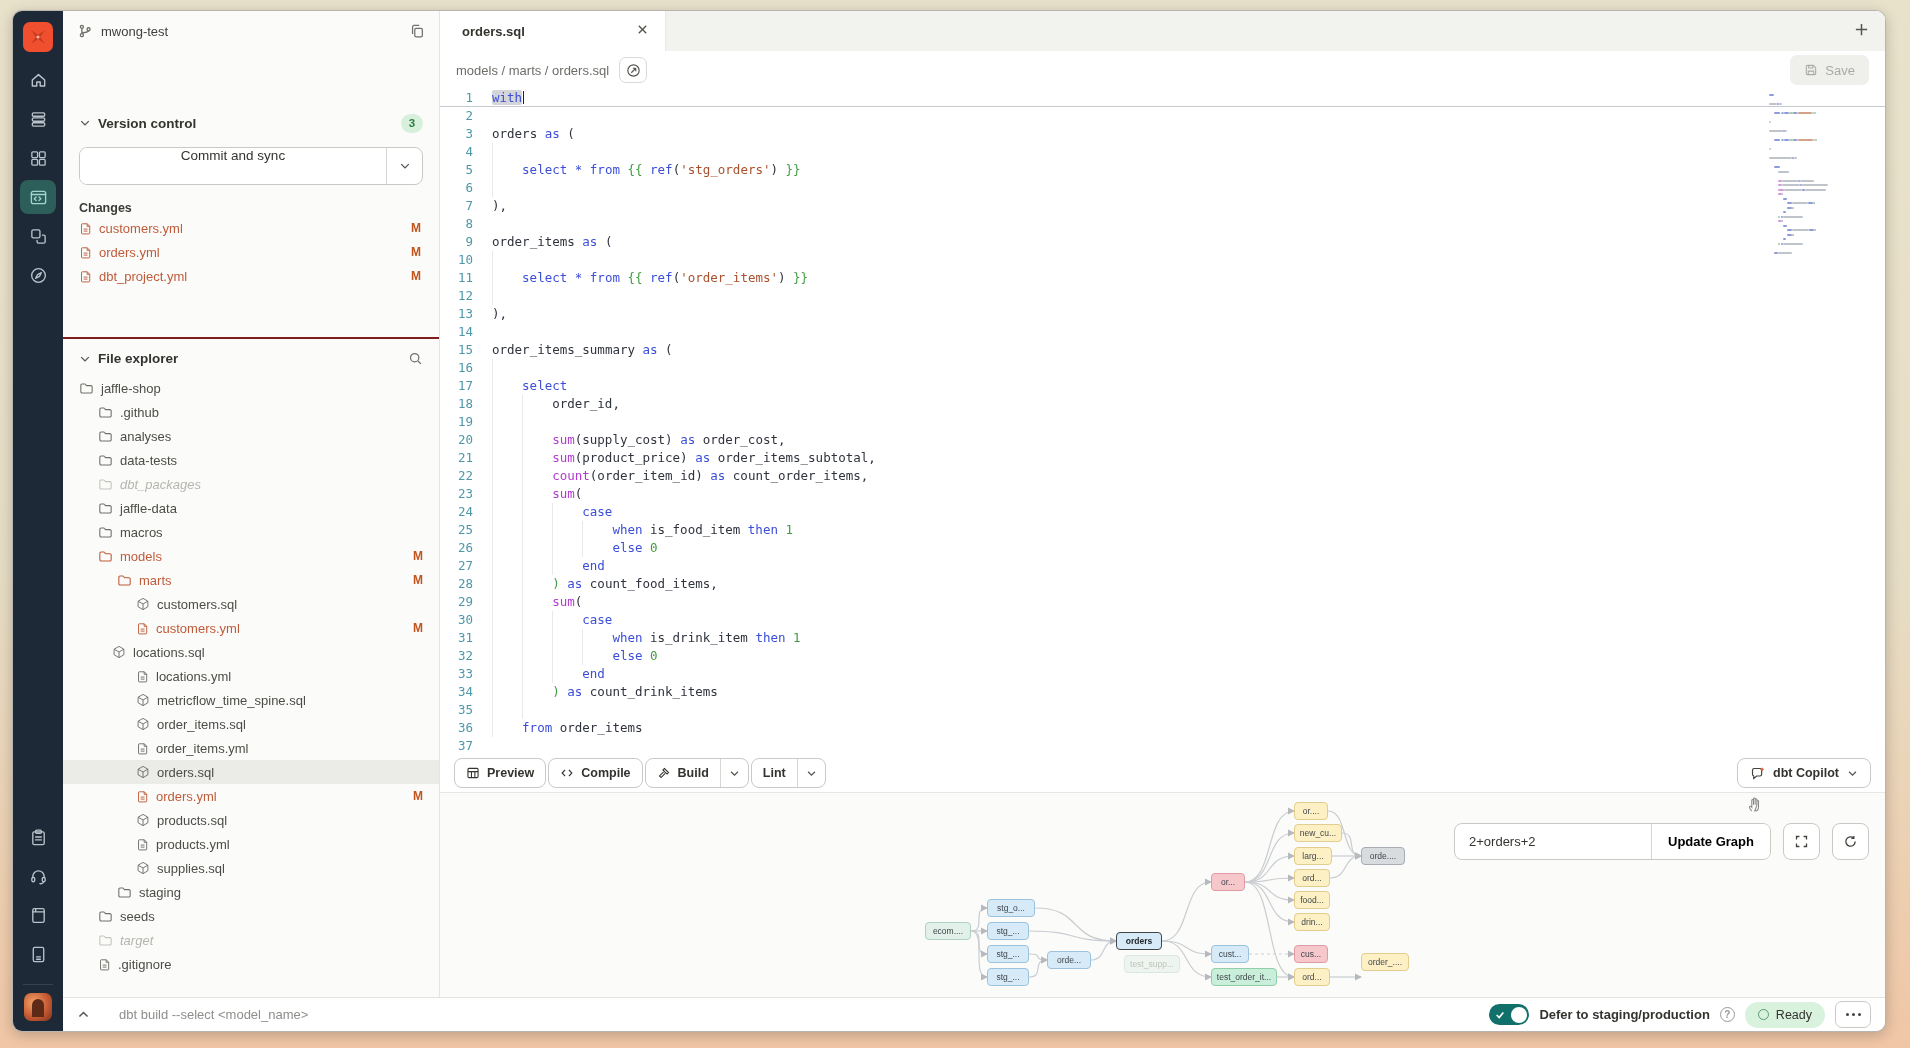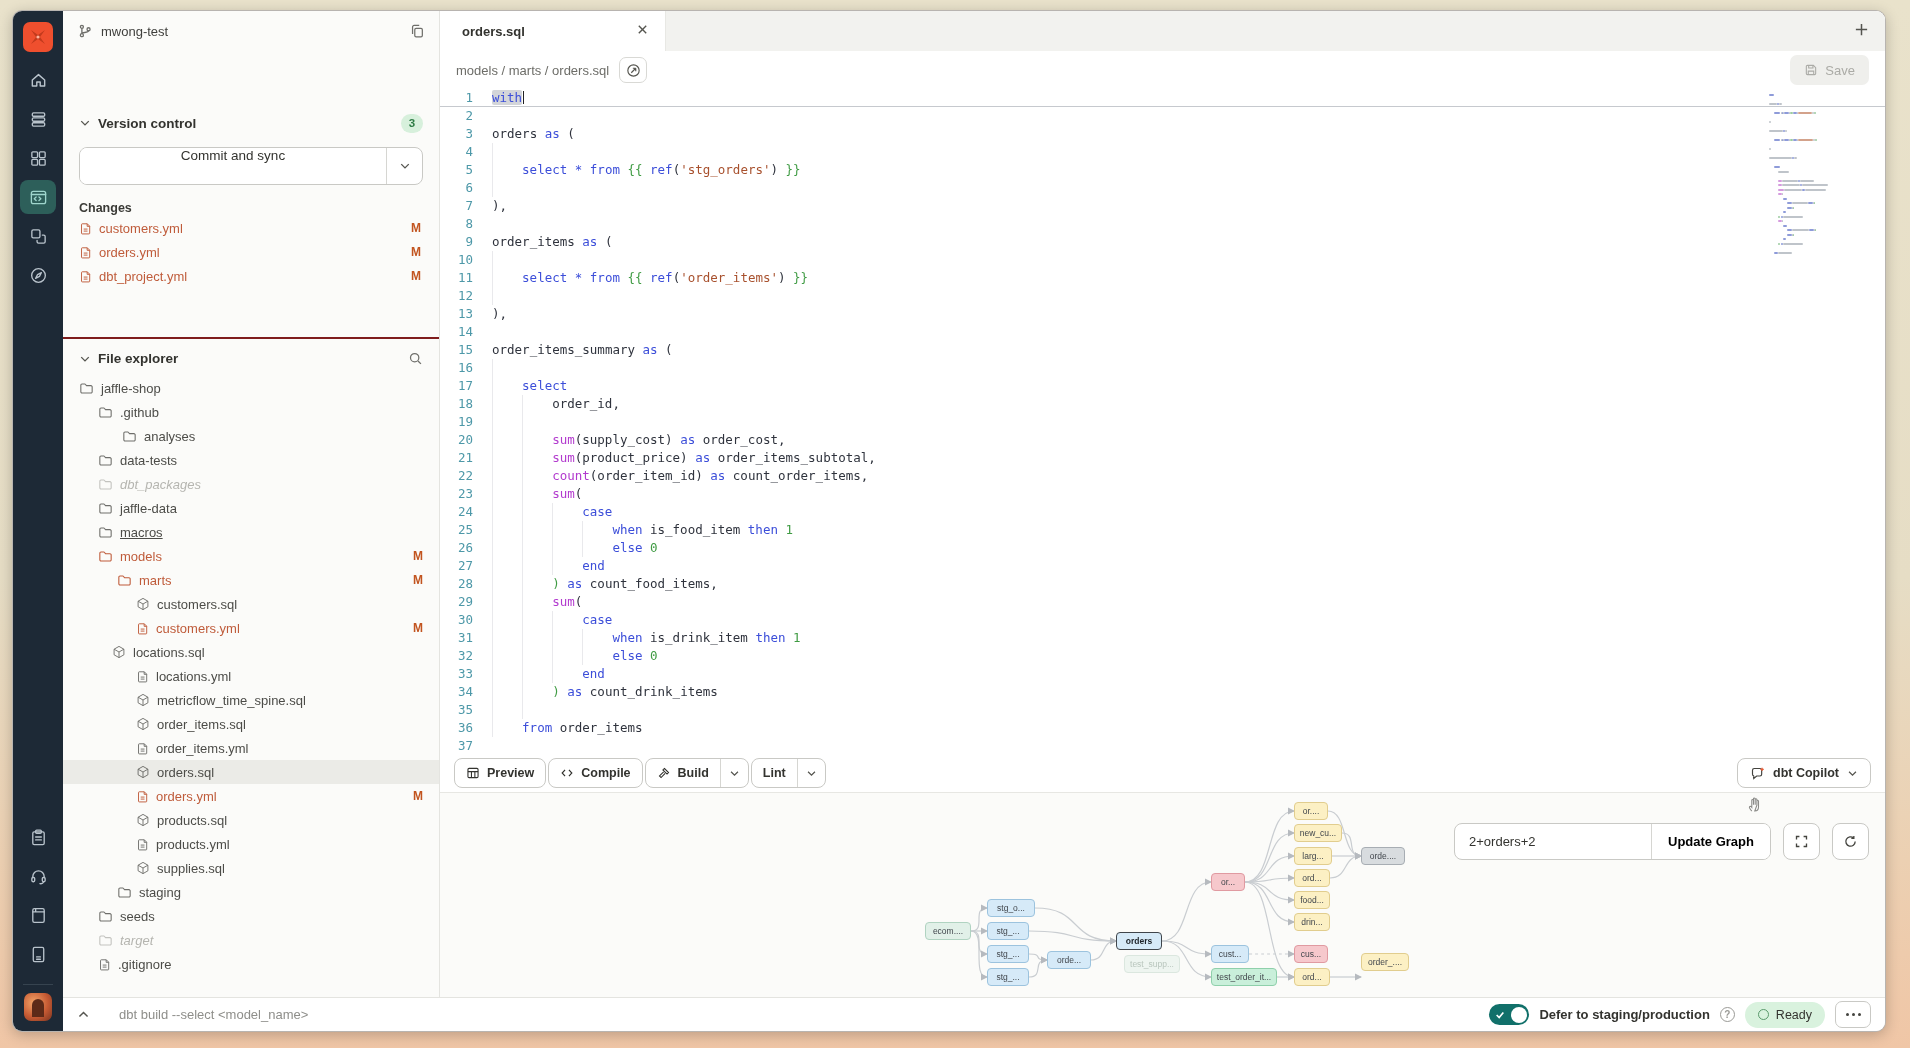--- a/index.html
+++ b/index.html
@@ -345,21 +345,21 @@
     <span>jaffle-shop</span>
               </div>
               <div class="tree-row" style="padding-left: 35px;">
                 <span class="ic">
                   <svg width="15" height="15" viewBox="0 0 18 18" fill="none" stroke="currentColor" stroke-width="1.3" stroke-linejoin="round">
                     <path d="M2.2 5 A1.4 1.4 0 0 1 3.6 3.6 H7.2 L9 5.6 H14.4 A1.4 1.4 0 0 1 15.8 7 V13 A1.4 1.4 0 0 1 14.4 14.4 H3.6 A1.4 1.4 0 0 1 2.2 13 Z"></path>
                   </svg>
                 </span>
     <span>.github</span>
               </div>
-              <div class="tree-row" style="padding-left: 35px; margin-left: 24px;">
+              <div class="tree-row" style="padding-left: 35px;">
                 <span class="ic">
                   <svg width="15" height="15" viewBox="0 0 18 18" fill="none" stroke="currentColor" stroke-width="1.3" stroke-linejoin="round">
                     <path d="M2.2 5 A1.4 1.4 0 0 1 3.6 3.6 H7.2 L9 5.6 H14.4 A1.4 1.4 0 0 1 15.8 7 V13 A1.4 1.4 0 0 1 14.4 14.4 H3.6 A1.4 1.4 0 0 1 2.2 13 Z"></path>
                   </svg>
                 </span>
     <span>analyses</span>
               </div>
               <div class="tree-row" style="padding-left: 35px;">
                 <span class="ic">
                   <svg width="15" height="15" viewBox="0 0 18 18" fill="none" stroke="currentColor" stroke-width="1.3" stroke-linejoin="round">
@@ -377,21 +377,21 @@
     <span>dbt_packages</span>
               </div>
               <div class="tree-row" style="padding-left: 35px;">
                 <span class="ic">
                   <svg width="15" height="15" viewBox="0 0 18 18" fill="none" stroke="currentColor" stroke-width="1.3" stroke-linejoin="round">
                     <path d="M2.2 5 A1.4 1.4 0 0 1 3.6 3.6 H7.2 L9 5.6 H14.4 A1.4 1.4 0 0 1 15.8 7 V13 A1.4 1.4 0 0 1 14.4 14.4 H3.6 A1.4 1.4 0 0 1 2.2 13 Z"></path>
                   </svg>
                 </span>
     <span>jaffle-data</span>
               </div>
-              <div class="tree-row" style="padding-left: 35px; text-decoration: underline;">
+              <div class="tree-row" style="padding-left: 35px;">
                 <span class="ic">
                   <svg width="15" height="15" viewBox="0 0 18 18" fill="none" stroke="currentColor" stroke-width="1.3" stroke-linejoin="round">
                     <path d="M2.2 5 A1.4 1.4 0 0 1 3.6 3.6 H7.2 L9 5.6 H14.4 A1.4 1.4 0 0 1 15.8 7 V13 A1.4 1.4 0 0 1 14.4 14.4 H3.6 A1.4 1.4 0 0 1 2.2 13 Z"></path>
                   </svg>
                 </span>
     <span>macros</span>
               </div>
               <div class="tree-row mod" style="padding-left: 35px;">
                 <span class="ic">
                   <svg width="15" height="15" viewBox="0 0 18 18" fill="none" stroke="currentColor" stroke-width="1.3" stroke-linejoin="round">

